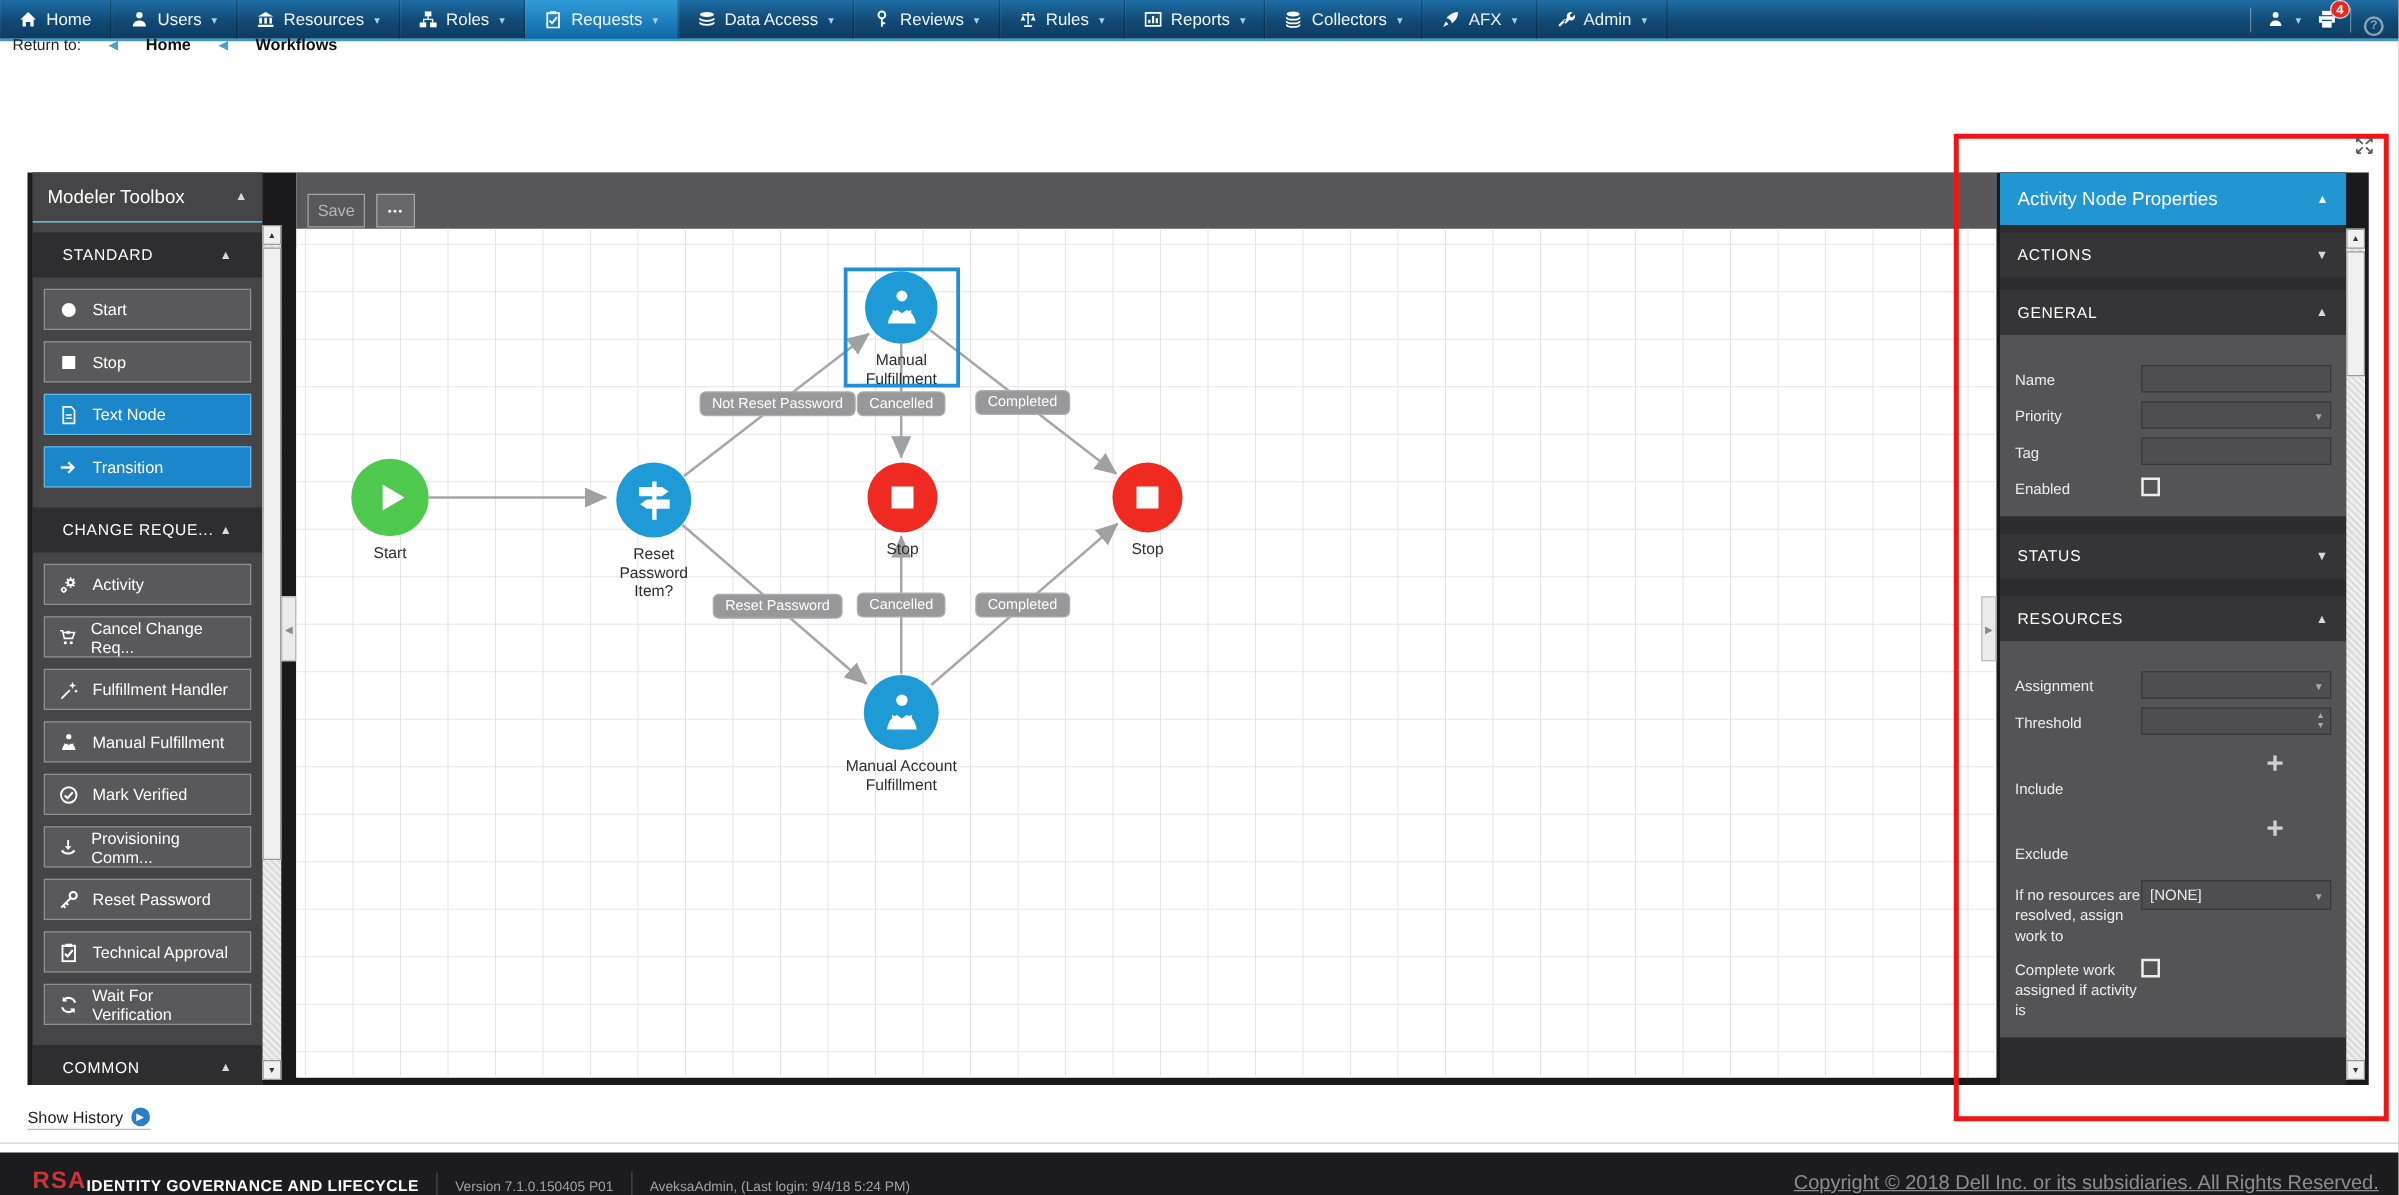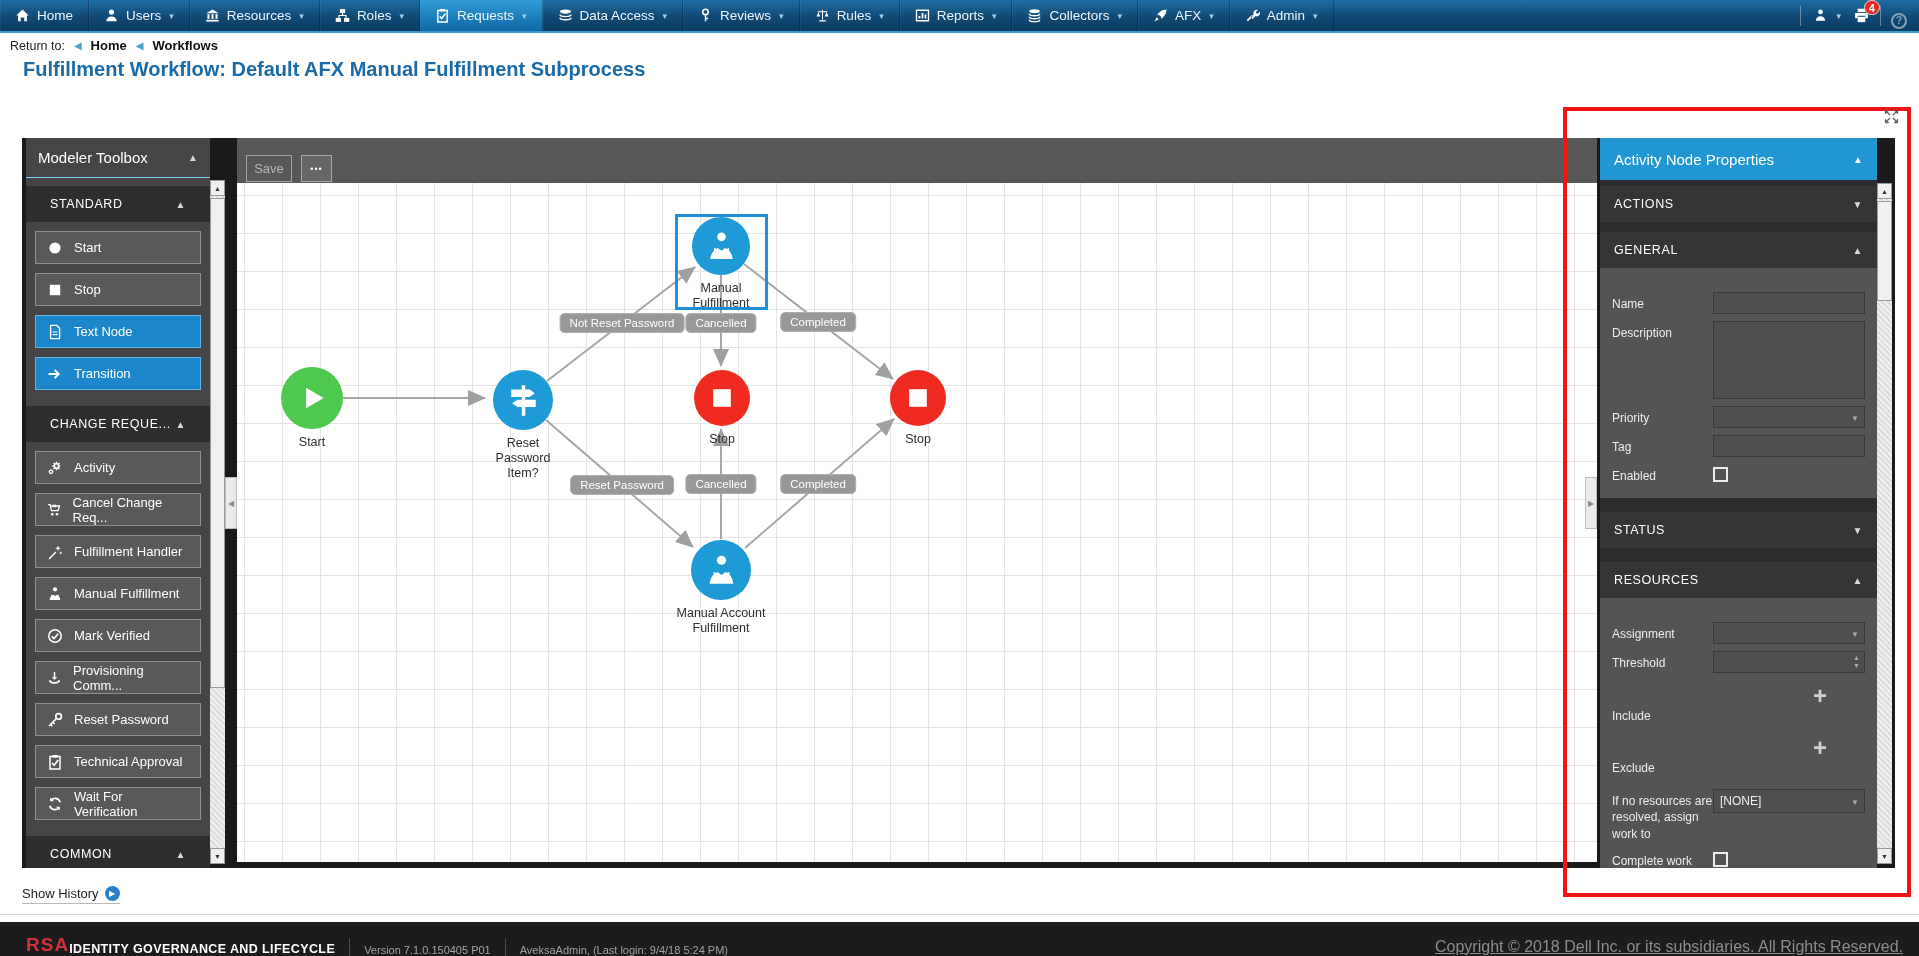--- a/index.html
+++ b/index.html
@@ -20,21 +20,21 @@
   .nav-right { margin-left:auto; display:flex; align-items:center; padding-right:12px; gap:10px; }
   .nav-sep { width:1px; height:20px; background:rgba(255,255,255,.35); }
   .badge-wrap { position:relative; display:flex; align-items:center; }
   .badge { position:absolute; top:-7px; right:-10px; min-width:16px; height:15px; background:#e02b27;
     border:1px solid #f6d3d2; border-radius:8px; color:#fff; font-size:10.5px; font-weight:bold;
     display:flex; align-items:center; justify-content:center; padding:0 3px; }
   .help-circle { width:16px; height:16px; border:2px solid #87a2b4; border-radius:50%; color:#87a2b4;
     font-size:10px; font-weight:bold; display:flex; align-items:center; justify-content:center; margin-top:10px; }
 
   
-  .crumbs { position:absolute; left:10px; top:38px; display:flex; align-items:center; gap:9px; font-size:12.5px; color:#222; }
+  .crumbs { position:absolute; left:10px; top:28px; display:flex; align-items:center; gap:22px; font-size:12.5px; color:#222; }
   .crumb-arrow { color:#49a2c7; font-size:10px; }
   .crumb-link { font-weight:bold; color:#101010; font-size:13px; cursor:pointer; }
   .page-title { position:absolute; left:23px; top:58px; font-size:20px; font-weight:bold; color:#1b6aa8; }
 
   
   .editor { position:absolute; left:22px; top:138px; width:1873px; height:730px; background:#1a1a1c; }
 
   
   .toolbox { position:absolute; left:4px; top:0; width:184px; height:730px; background:#454547; overflow:hidden; }
   .tb-title { height:40px; background:#454547; border-bottom:1px solid #7dd3fc; color:#fff; font-size:15px;
@@ -366,21 +366,20 @@
   </div>
 
   <div class="crumbs">
     <span>Return to:</span>
     <span class="crumb-arrow">◀</span>
     <span class="crumb-link">Home</span>
     <span class="crumb-arrow">◀</span>
     <span class="crumb-link">Workflows</span>
   </div>
 
-  <div class="page-title">Fulfillment Workflow: Default AFX Manual Fulfillment Subprocess</div>
 
   <div class="editor">
 
     <div class="toolbox">
       <div class="tb-title">
         <span>Modeler Toolbox</span>
         <span class="hdr-caret">▲</span>
       </div>
       <div>
           <div class="tb-hdr">
@@ -566,24 +565,20 @@
         <span>GENERAL</span>
         <span class="hdr-caret">▲</span>
       </div>
 
       <div class="p-content">
         <div class="p-row">
           <div class="p-label">Name</div>
           <div class="p-field"></div>
         </div>
         <div class="p-row">
-          <div class="p-label">Description</div>
-          <div class="p-field tall"></div>
-        </div>
-        <div class="p-row">
           <div class="p-label">Priority</div>
           <div class="p-field">
               <span class="f-caret">▼</span>
             </div>
         </div>
         <div class="p-row">
           <div class="p-label">Tag</div>
           <div class="p-field"></div>
         </div>
         <div class="p-row" style="margin-bottom:0">

